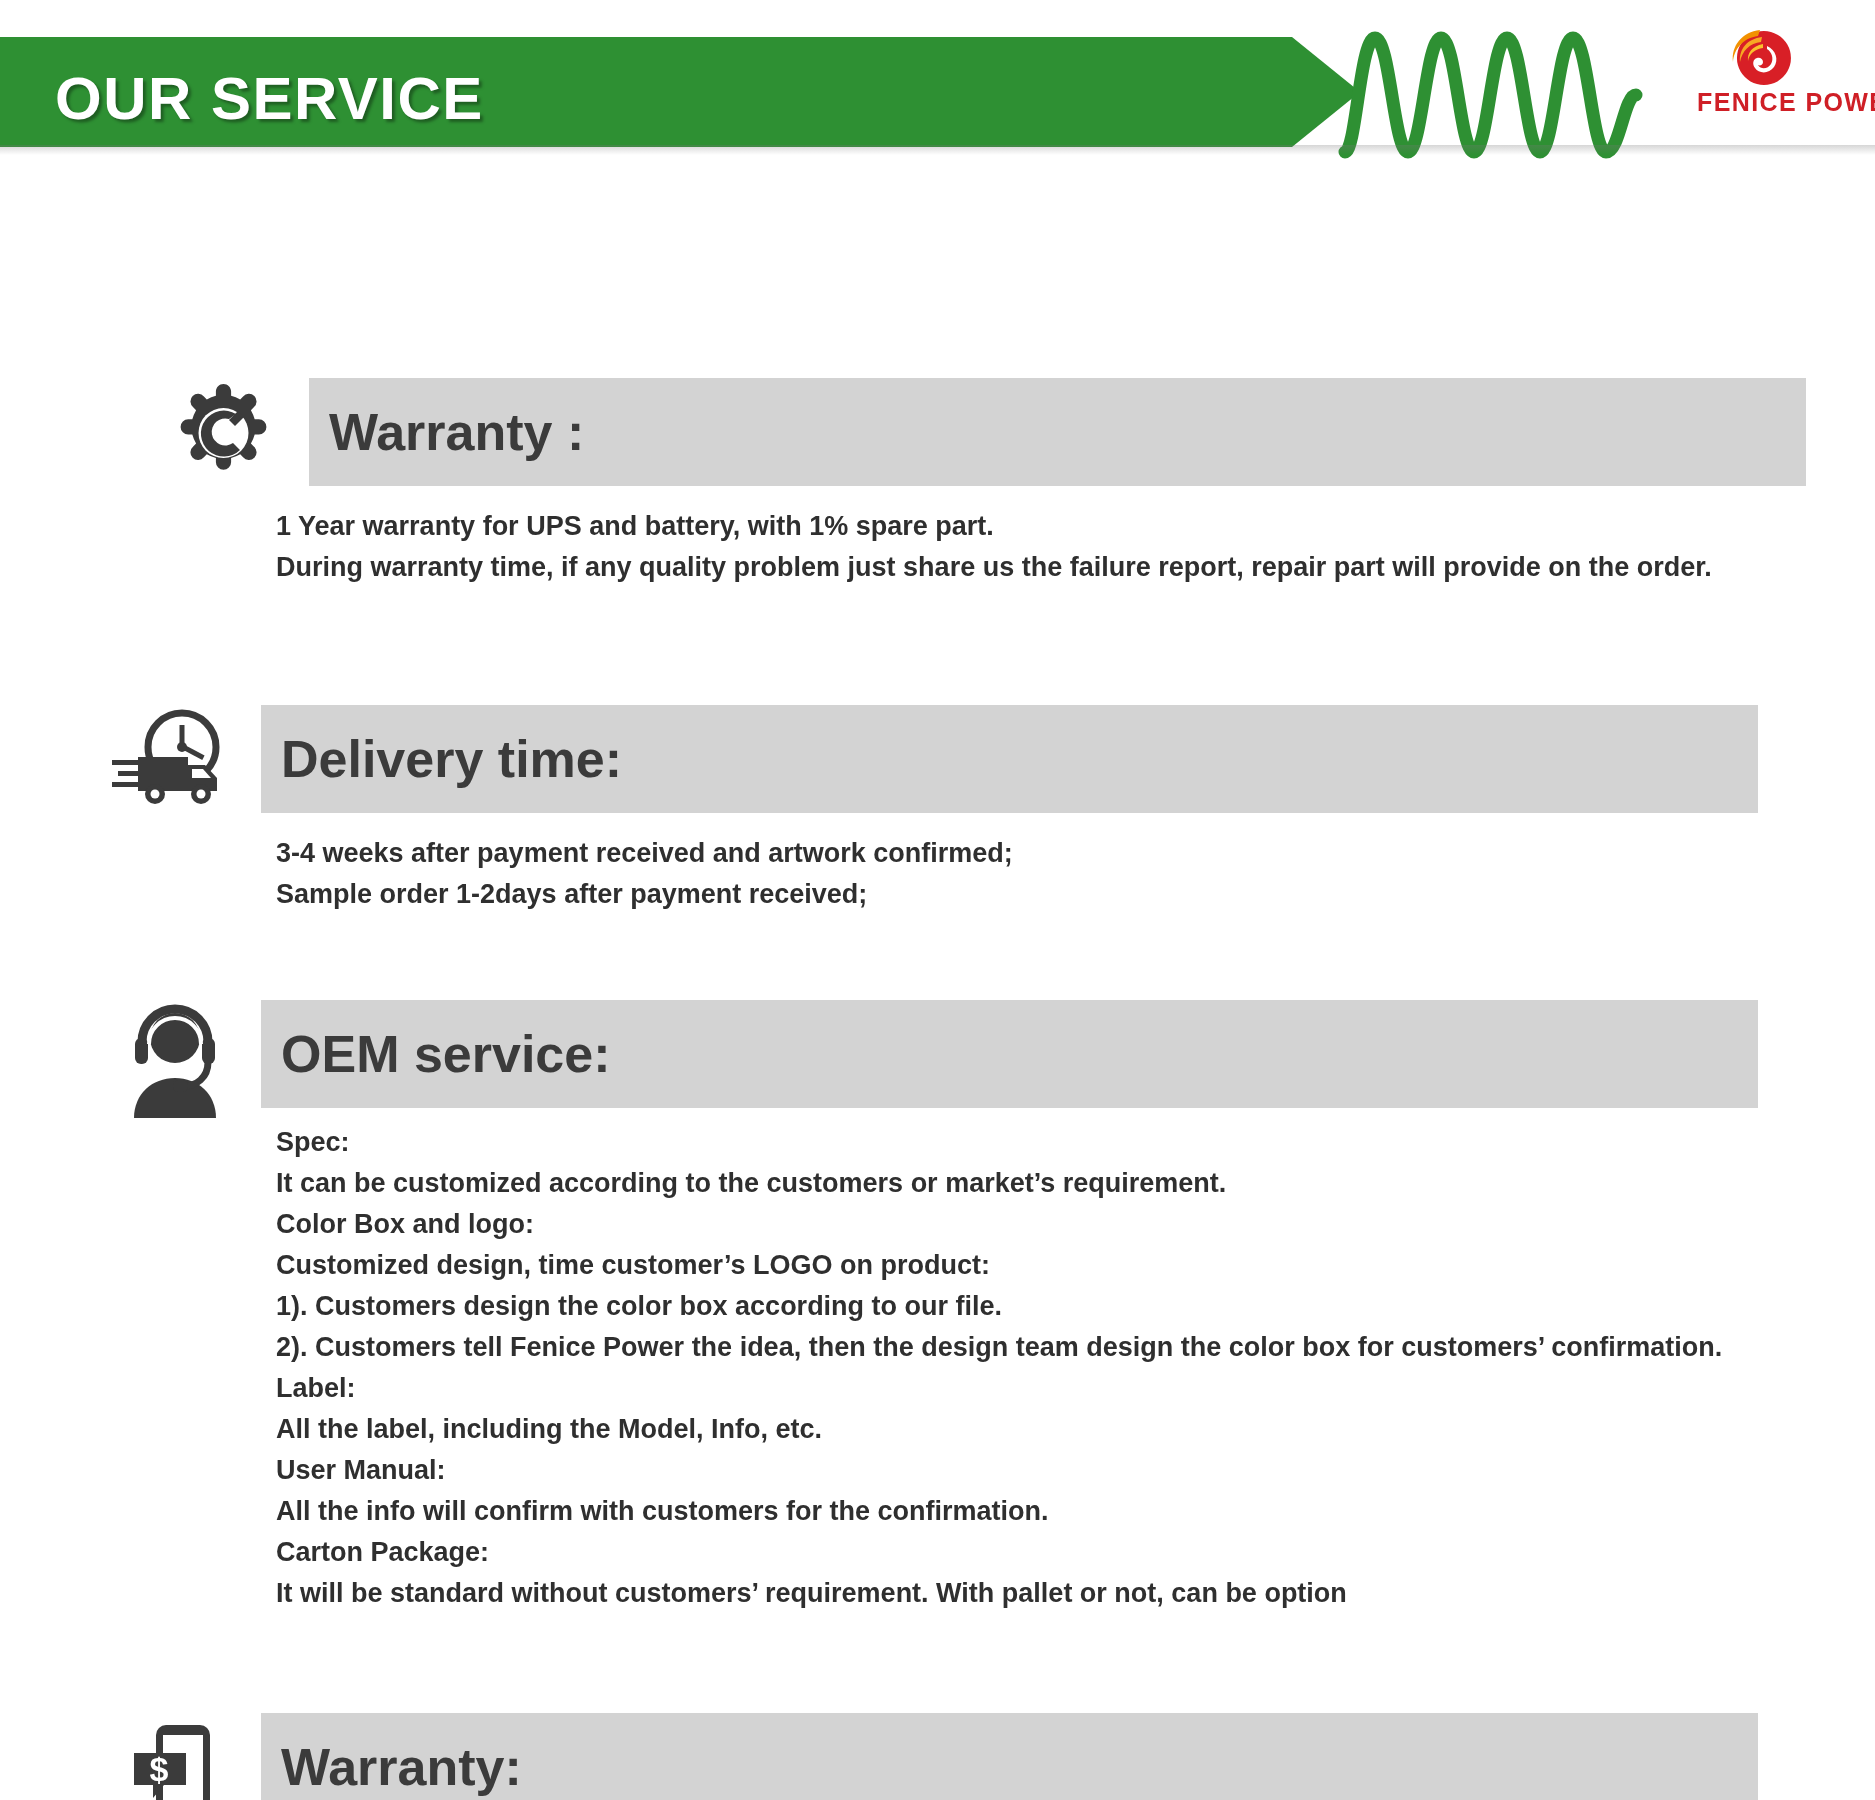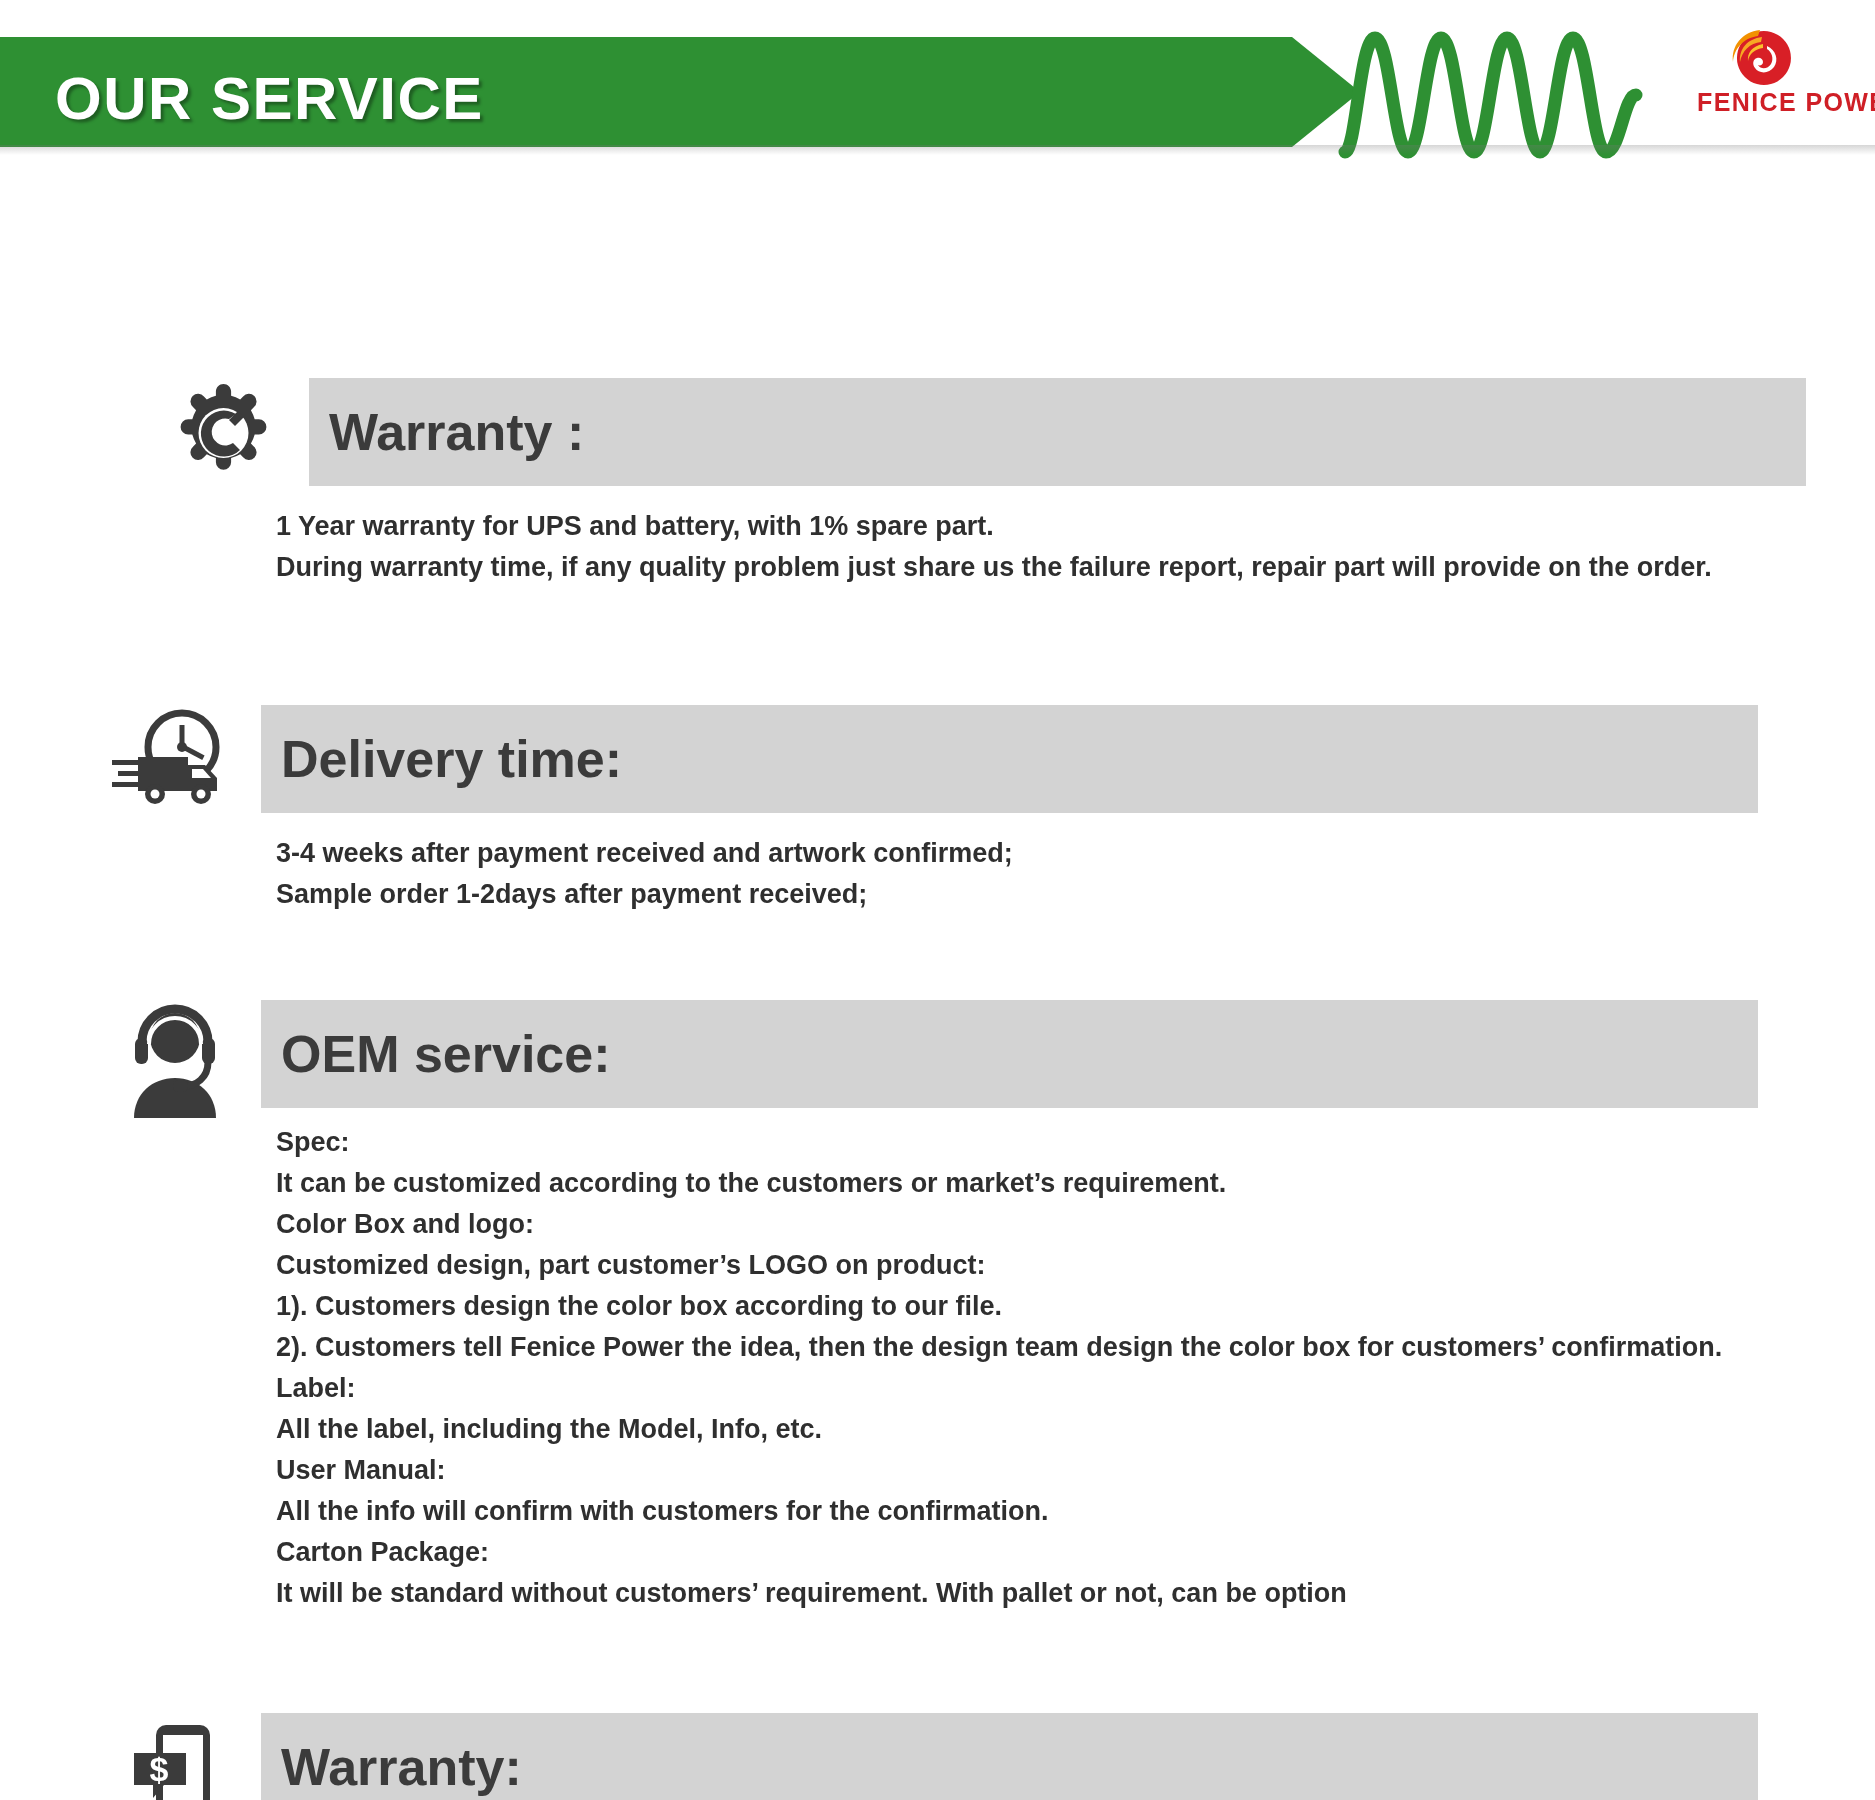--- a/index.html
+++ b/index.html
@@ -232,21 +232,21 @@
         </svg>
       </div>
       <div class="title-bar">
         <span class="title-text">OEM service:</span>
       </div>
     </div>
     <div class="body-text" style="top:122px;">
       <p>Spec:</p>
       <p>It can be customized according to the customers or market’s requirement.</p>
       <p>Color Box and logo:</p>
-      <p>Customized design, part customer’s LOGO on product:</p>
+      <p>Customized design, time customer’s LOGO on product:</p>
       <p>1). Customers design the color box according to our file.</p>
       <p>2). Customers tell Fenice Power the idea, then the design team design the color box for customers’ confirmation.</p>
       <p>Label:</p>
       <p>All the label, including the Model, Info, etc.</p>
       <p>User Manual:</p>
       <p>All the info will confirm with customers for the confirmation.</p>
       <p>Carton Package:</p>
       <p>It will be standard without customers’ requirement. With pallet or not, can be option</p>
     </div>
   </div>

